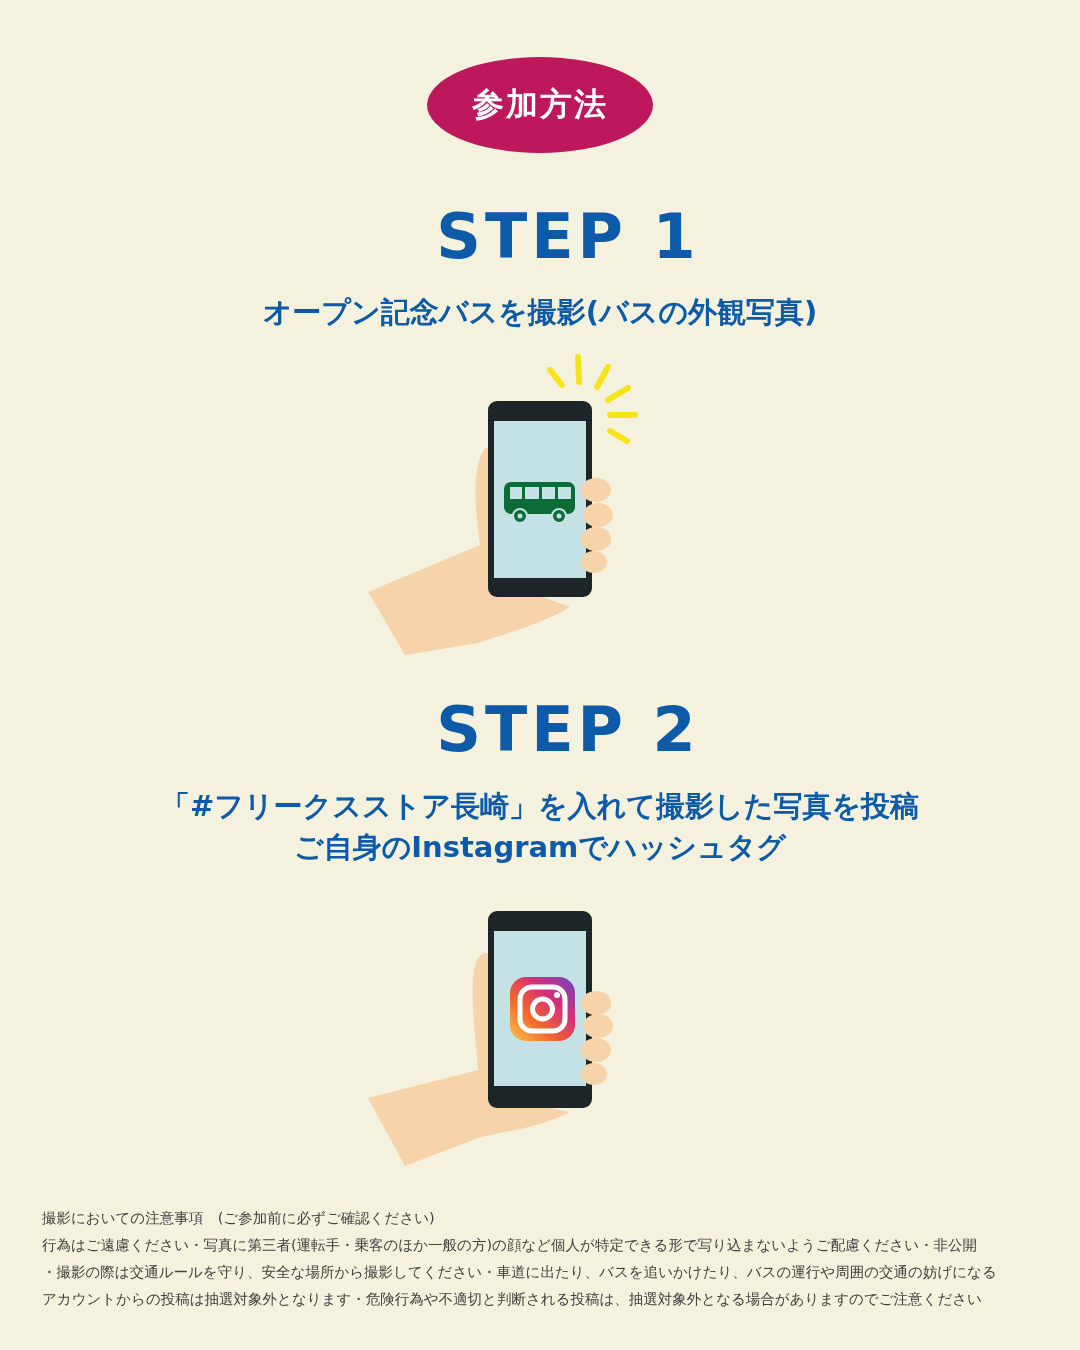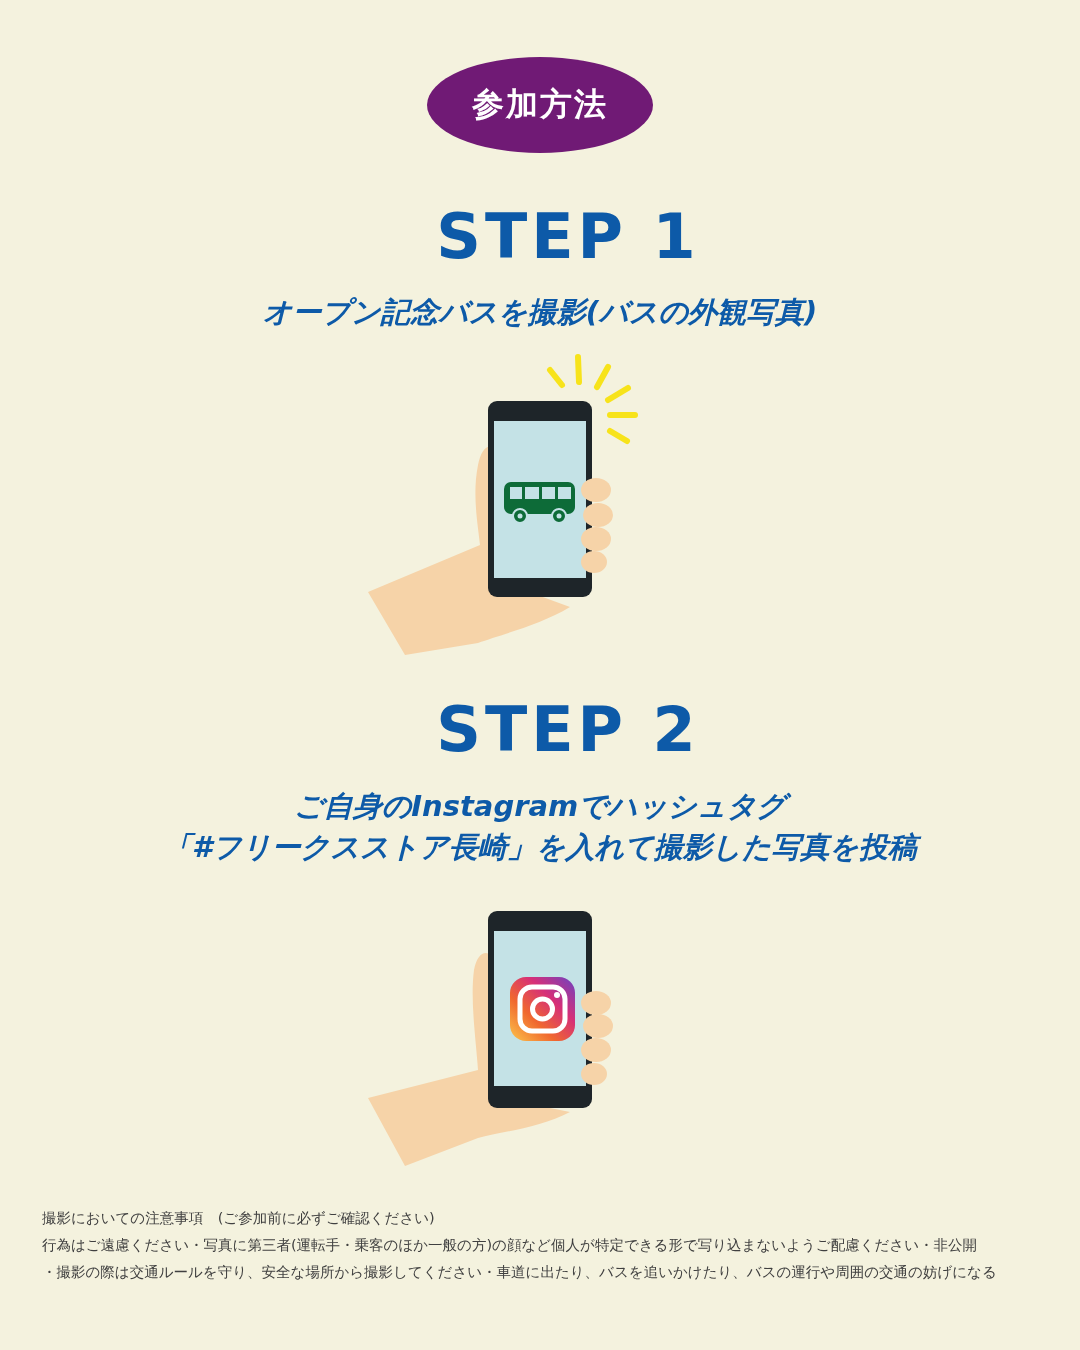--- a/index.html
+++ b/index.html
@@ -4,33 +4,33 @@
   <style>
     html, body { margin: 0; padding: 0; }
     body {
       width: 1080px; height: 1350px; overflow: hidden;
       background: #F4F2DE;
       font-family: "DejaVu Sans", "Liberation Sans", sans-serif;
       position: relative;
     }
     .pill {
       position: absolute; left: 427px; top: 57px; width: 226px; height: 96px;
-      background: #701a75; border-radius: 50%;
+      background: #be185d; border-radius: 50%;
       display: flex; align-items: center; justify-content: center;
       color: #fff; font-weight: bold; font-size: 32px; letter-spacing: 2px;
     }
     .step-title {
       position: absolute; left: 8px; width: 1080px; text-align: center;
       color: #0D5AA8; font-weight: bold; font-size: 62px; letter-spacing: 4px;
       font-family: "DejaVu Sans", sans-serif;
       padding-left: 20px;
     }
     .step-desc {
       position: absolute; left: 0; width: 1080px; text-align: center;
-      color: #0D5AA8; font-weight: bold; font-size: 29px; line-height: 41px; font-style: italic;
+      color: #0D5AA8; font-weight: bold; font-size: 29px; line-height: 41px;
     }
     .illus { position: absolute; }
     .notes {
       position: absolute; left: 42px; top: 1205px; width: 1010px;
       color: #404040; font-size: 14.5px; line-height: 27px;
     }
     .notes div { white-space: nowrap; }
   </style>
 </head>
 <body>
@@ -75,22 +75,22 @@
   <g fill="#F6D3A8">
     <ellipse cx="236" cy="145" rx="15" ry="12"></ellipse>
     <ellipse cx="238" cy="170" rx="15" ry="12"></ellipse>
     <ellipse cx="236" cy="194" rx="15" ry="12"></ellipse>
     <ellipse cx="234" cy="217" rx="13" ry="11"></ellipse>
   </g>
 </svg>
 
 <div class="step-title" style="top:693px;">STEP 2</div>
 <div class="step-desc" style="top:786px;">
+  <div>「#フリークスストア長崎」を入れて撮影した写真を投稿</div>
   <div>ご自身のInstagramでハッシュタグ</div>
-  <div>「#フリークスストア長崎」を入れて撮影した写真を投稿</div>
 </div>
 
 <svg class="illus" style="left:360px; top:900px;" width="300" height="280" viewBox="0 0 300 280">
   <defs>
     <linearGradient id="igGrad" x1="0" y1="1" x2="1" y2="0">
       <stop offset="0" stop-color="#FCC54B"></stop>
       <stop offset="0.35" stop-color="#F0672F"></stop>
       <stop offset="0.65" stop-color="#D62F78"></stop>
       <stop offset="1" stop-color="#6C43C3"></stop>
     </linearGradient>
@@ -109,13 +109,14 @@
     <ellipse cx="238" cy="126" rx="15" ry="12"></ellipse>
     <ellipse cx="236" cy="150" rx="15" ry="12"></ellipse>
     <ellipse cx="234" cy="174" rx="13" ry="11"></ellipse>
   </g>
 </svg>
 
 <div class="notes">
   <div>撮影においての注意事項　(ご参加前に必ずご確認ください)</div>
   <div>行為はご遠慮ください・写真に第三者(運転手・乗客のほか一般の方)の顔など個人が特定できる形で写り込まないようご配慮ください・非公開</div>
   <div>・撮影の際は交通ルールを守り、安全な場所から撮影してください・車道に出たり、バスを追いかけたり、バスの運行や周囲の交通の妨げになる</div>
+  <div>アカウントからの投稿は抽選対象外となります・危険行為や不適切と判断される投稿は、抽選対象外となる場合がありますのでご注意ください</div>
 </div>
 
 </body></html>

